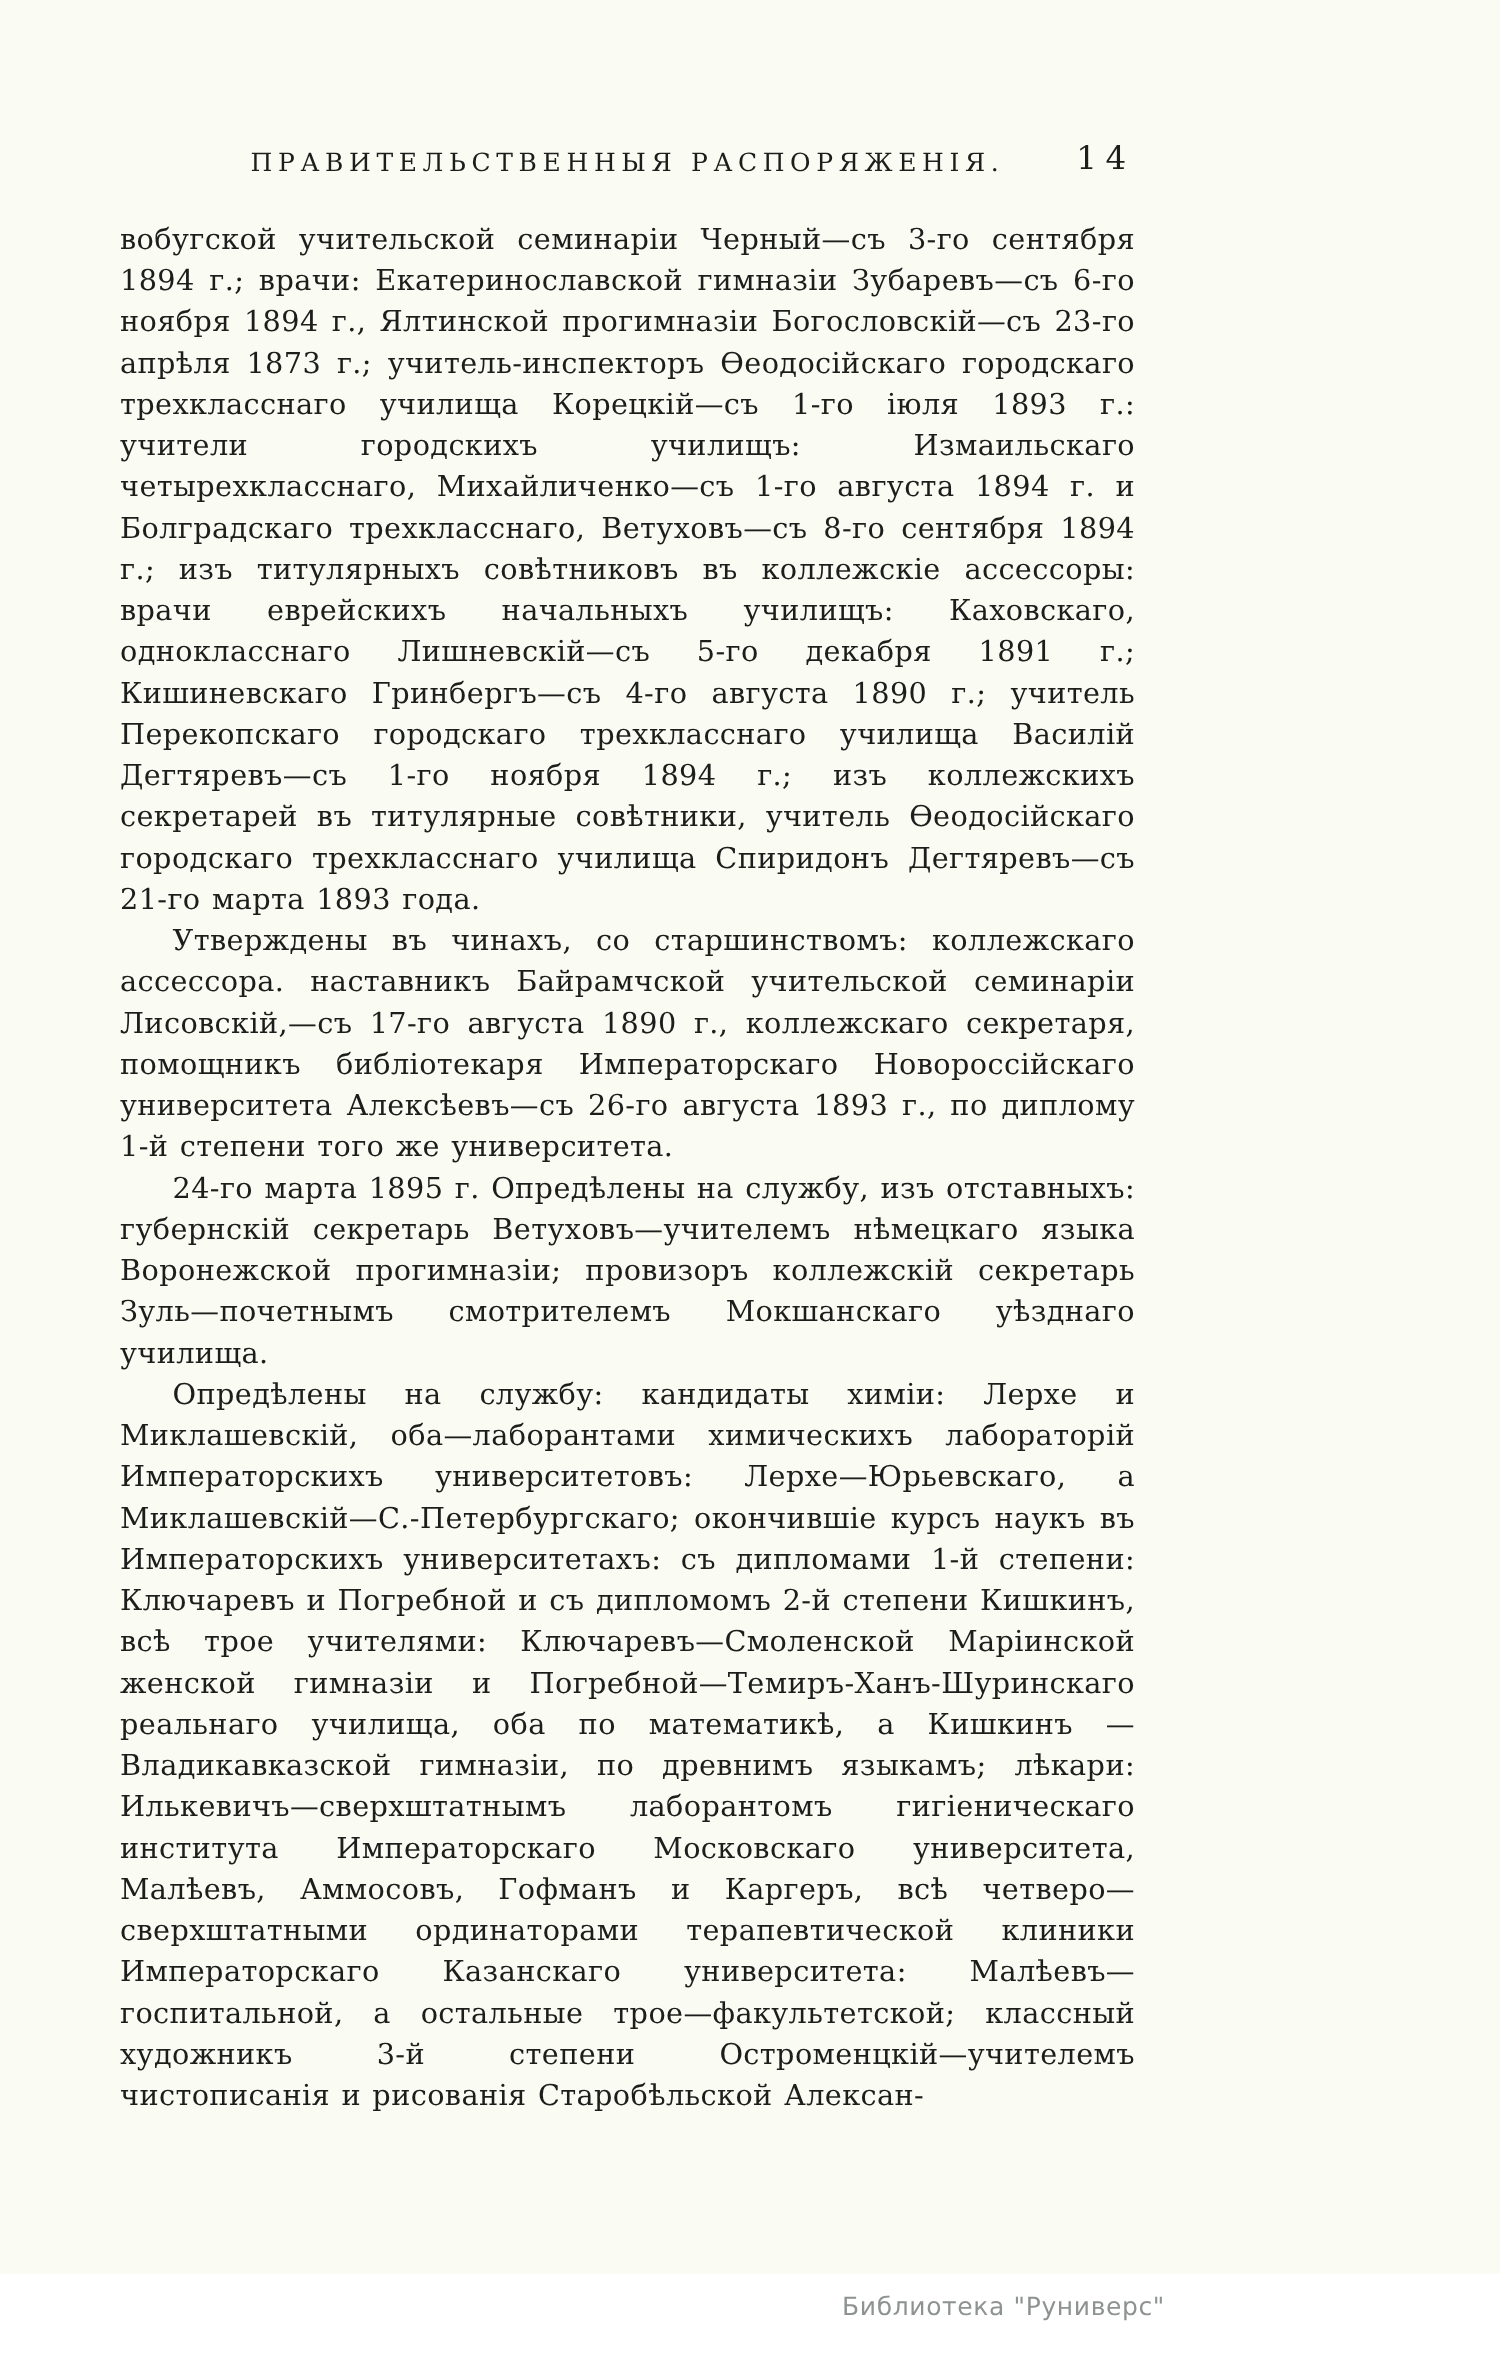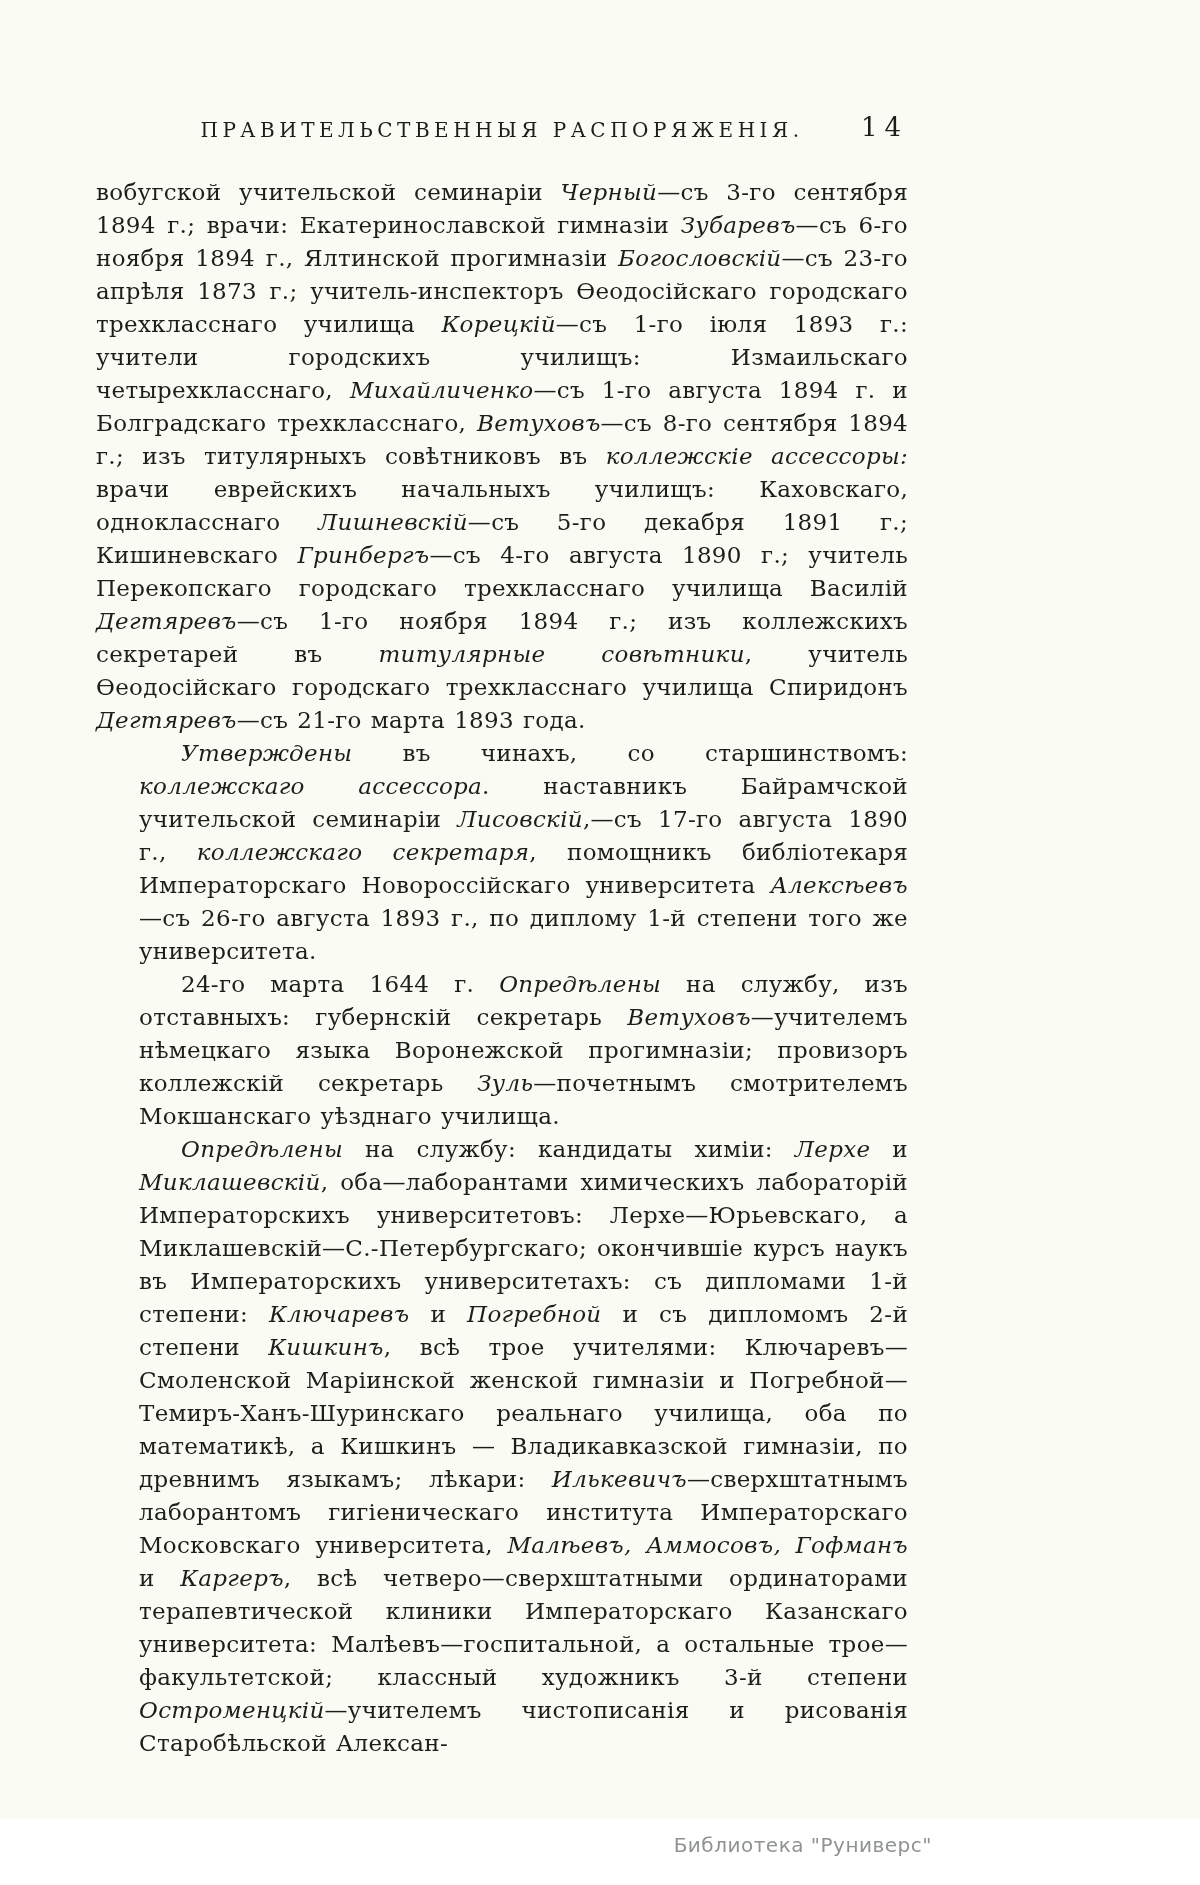--- a/index.html
+++ b/index.html
@@ -45,24 +45,22 @@
   .body-text p {
     margin: 0;
     text-align: justify;
     font-size: 23px;
     line-height: 33px;
     letter-spacing: 0.3px;
     word-spacing: 1.5px;
   }
   .body-text p.indent {
     text-indent: 42px;
-    margin-left: 43px;
   }
   .em {
-    font-style: italic;
   }
   .footer {
     position: absolute;
     left: 0;
     bottom: 0;
     width: 100%;
     height: 66px;
     background: #ffffff;
   }
   .footer-text {
@@ -80,20 +78,20 @@
 
 <div class="page">
   <div class="content">
     <div class="header-row">
       <div class="title">ПРАВИТЕЛЬСТВЕННЫЯ РАСПОРЯЖЕНІЯ.</div>
       <div class="page-number">14</div>
     </div>
     <div class="body-text">
         <p class=""><span>вобугской учительской семинаріи </span><span class="em">Черный</span><span>—съ 3-го сентября 1894 г.; врачи: Екатеринославской гимназіи </span><span class="em">Зубаревъ</span><span>—съ 6-го ноября 1894 г., Ялтинской прогимназіи </span><span class="em">Богословскій</span><span>—съ 23-го апрѣля 1873 г.; учитель-инспекторъ Ѳеодосійскаго городскаго трехкласснаго училища </span><span class="em">Корецкій</span><span>—съ 1-го іюля 1893 г.: учители городскихъ училищъ: Измаильскаго четырехкласснаго, </span><span class="em">Михайличенко</span><span>—съ 1-го августа 1894 г. и Болградскаго трехкласснаго, </span><span class="em">Ветуховъ</span><span>—съ 8-го сентября 1894 г.; изъ титулярныхъ совѣтниковъ въ </span><span class="em">коллежскіе ассессоры:</span><span> врачи еврейскихъ начальныхъ училищъ: Каховскаго, однокласснаго </span><span class="em">Лишневскій</span><span>—съ 5-го декабря 1891 г.; Кишиневскаго </span><span class="em">Гринбергъ</span><span>—съ 4-го августа 1890 г.; учитель Перекопскаго городскаго трехкласснаго училища Василій </span><span class="em">Дегтяревъ</span><span>—съ 1-го ноября 1894 г.; изъ коллежскихъ секретарей въ </span><span class="em">титулярные совѣтники</span><span>, учитель Ѳеодосійскаго городскаго трехкласснаго училища Спиридонъ </span><span class="em">Дегтяревъ</span><span>—съ 21-го марта 1893 года.</span></p>
         <p class="indent"><span class="em">Утверждены</span><span> въ чинахъ, со старшинствомъ: </span><span class="em">коллежскаго ассессора</span><span>. наставникъ Байрамчской учительской семинаріи </span><span class="em">Лисовскій</span><span>,—съ 17-го августа 1890 г., </span><span class="em">коллежскаго секретаря</span><span>, помощникъ библіотекаря Императорскаго Новороссійскаго университета </span><span class="em">Алексѣевъ</span><span>—съ 26-го августа 1893 г., по диплому 1-й степени того же университета.</span></p>
-        <p class="indent"><span>24-го марта 1644 г. </span><span class="em">Опредѣлены</span><span> на службу, изъ отставныхъ: губернскій секретарь </span><span class="em">Ветуховъ</span><span>—учителемъ нѣмецкаго языка Воронежской прогимназіи; провизоръ коллежскій секретарь </span><span class="em">Зуль</span><span>—почетнымъ смотрителемъ Мокшанскаго уѣзднаго училища.</span></p>
+        <p class="indent"><span>24-го марта 1895 г. </span><span class="em">Опредѣлены</span><span> на службу, изъ отставныхъ: губернскій секретарь </span><span class="em">Ветуховъ</span><span>—учителемъ нѣмецкаго языка Воронежской прогимназіи; провизоръ коллежскій секретарь </span><span class="em">Зуль</span><span>—почетнымъ смотрителемъ Мокшанскаго уѣзднаго училища.</span></p>
         <p class="indent"><span class="em">Опредѣлены</span><span> на службу: кандидаты химіи: </span><span class="em">Лерхе</span><span> и </span><span class="em">Миклашевскій</span><span>, оба—лаборантами химическихъ лабораторій Императорскихъ университетовъ: Лерхе—Юрьевскаго, а Миклашевскій—С.-Петербургскаго; окончившіе курсъ наукъ въ Императорскихъ университетахъ: съ дипломами 1-й степени: </span><span class="em">Ключаревъ</span><span> и </span><span class="em">Погребной</span><span> и съ дипломомъ 2-й степени </span><span class="em">Кишкинъ</span><span>, всѣ трое учителями: Ключаревъ—Смоленской Маріинской женской гимназіи и Погребной—Темиръ-Ханъ-Шуринскаго реальнаго училища, оба по математикѣ, а Кишкинъ — Владикавказской гимназіи, по древнимъ языкамъ; лѣкари: </span><span class="em">Илькевичъ</span><span>—сверхштатнымъ лаборантомъ гигіеническаго института Императорскаго Московскаго университета, </span><span class="em">Малѣевъ, Аммосовъ, Гофманъ</span><span> и </span><span class="em">Каргеръ</span><span>, всѣ четверо—сверхштатными ординаторами терапевтической клиники Императорскаго Казанскаго университета: Малѣевъ—госпитальной, а остальные трое—факультетской; классный художникъ 3-й степени </span><span class="em">Остроменцкій</span><span>—учителемъ чистописанія и рисованія Старобѣльской Алексан-</span></p>
       </div>
   </div>
   <div class="footer">
     <div class="footer-text">Библиотека "Руниверс"</div>
   </div>
 </div>
 
 </body></html>

